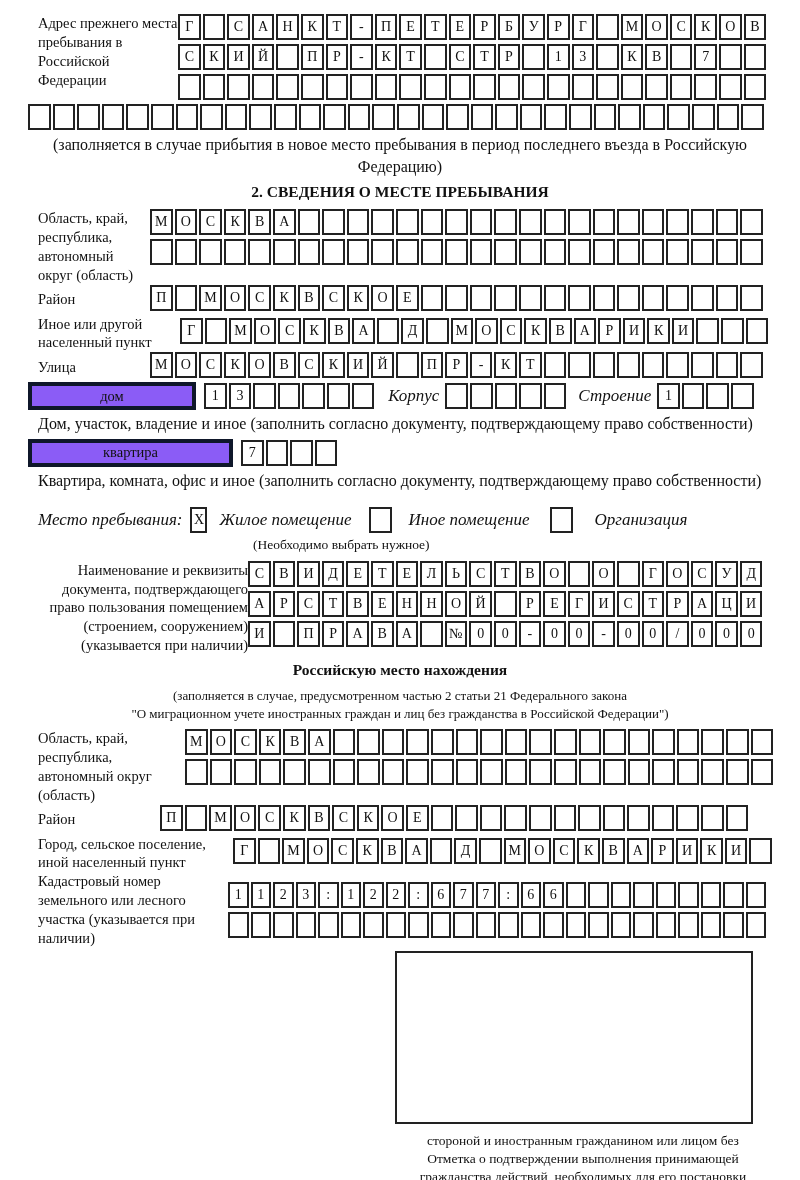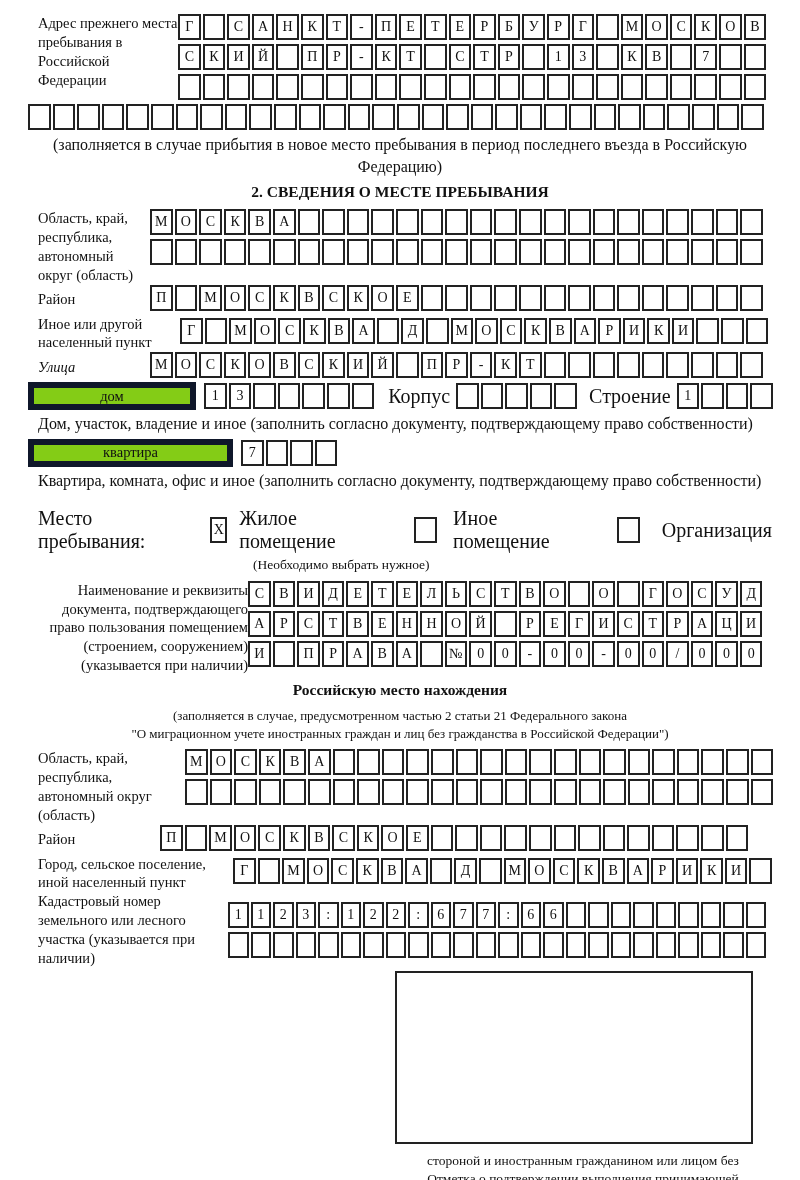--- a/index.html
+++ b/index.html
@@ -14,32 +14,32 @@
   .lbl{font-size:14.5px;line-height:1.3;box-sizing:border-box;padding-left:10px;flex:none;}
   .rows{flex:none;}
   .boxrow{display:flex;gap:2px;margin-bottom:4px;}
   .cb{
     display:inline-flex;align-items:center;justify-content:center;flex:none;
     width:22.6px;height:26px;border:2px solid #222;box-sizing:border-box;
     font-size:14px;line-height:1;background:#fff;
   }
   .widebox{
     display:inline-flex;align-items:center;justify-content:center;flex:none;
-    height:28px;border:6px solid #0f172a;box-sizing:border-box;font-size:14.5px;background:#84cc16;
+    height:28px;border:4px solid #0f172a;box-sizing:border-box;font-size:14.5px;background:#8b5cf6;
   }
   .caption{font-size:16px;line-height:1.35;}
   .caption.center{text-align:center;}
   .sec-title{text-align:center;font-weight:bold;font-size:15.5px;margin:6px 0 8px 0;}
   .small-note{font-size:13px;text-align:center;line-height:1.4;}
   .opt-box{
     display:inline-flex;align-items:center;justify-content:center;flex:none;
     width:23px;height:26px;border:2px solid #222;box-sizing:border-box;font-size:14px;
   }
   .opt-box.first{width:17px;}
-  .opt-label{font-size:20px;}
+  .opt-label{font-size:17px;font-style:italic;}
   .mesto-line{display:flex;align-items:center;margin-top:4px;}
   .big-rect{border:2px solid #222;width:358px;height:173px;margin-left:367px;margin-top:3px;box-sizing:border-box;background:#fff;}
   .confirm{width:420px;margin-left:345px;margin-top:8px;text-align:center;font-size:13.5px;line-height:1.35;}
   .mb2{margin-bottom:2px;}
   .mt6{margin-top:6px;}
 </style>
 </head>
 <body>
 
 <div class="page">
@@ -279,21 +279,21 @@
         <span class="cb">И</span>
         <span class="cb">К</span>
         <span class="cb">И</span>
         <span class="cb"></span>
         <span class="cb"></span>
         <span class="cb"></span>
       </div>
   </div>
 
   <div class="frow vcenter">
-    <div class="lbl" style="width:122px;font-style:italic;">Улица</div>
+    <div class="lbl" style="width:122px;">Улица</div>
     <div class="boxrow">
         <span class="cb">М</span>
         <span class="cb">О</span>
         <span class="cb">С</span>
         <span class="cb">К</span>
         <span class="cb">О</span>
         <span class="cb">В</span>
         <span class="cb">С</span>
         <span class="cb">К</span>
         <span class="cb">И</span>

